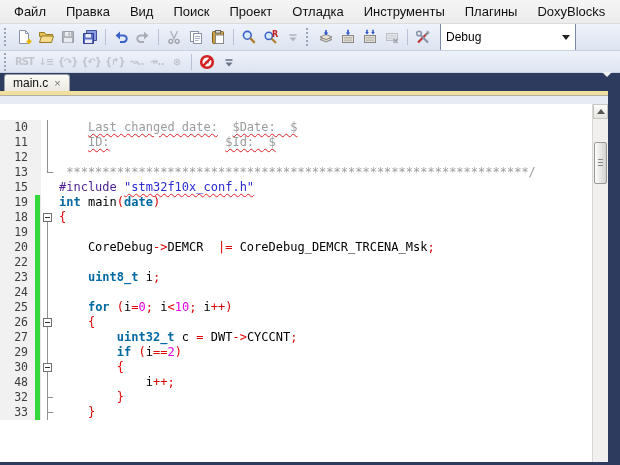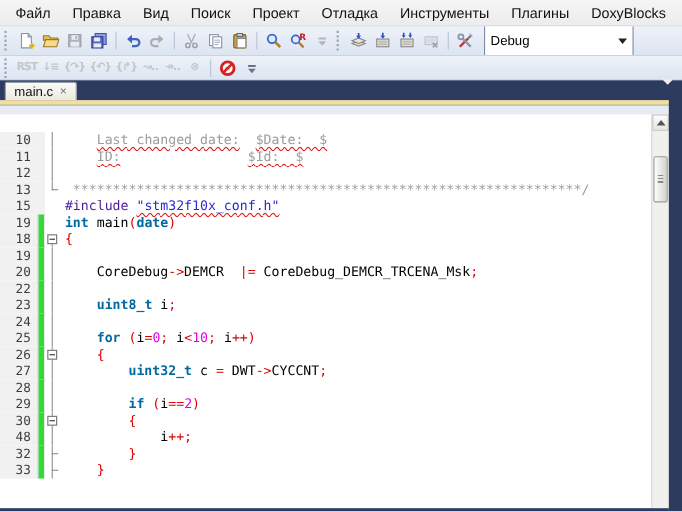--- a/index.html
+++ b/index.html
@@ -287,21 +287,20 @@
         <div class="row"><span class="gutter-num">19</span><span class="change-bar on"></span><span class="fold"></span><span class="code"><span class="tk-kw">int</span><span class="tk-id"> main</span><span class="tk-op">(</span><span class="tk-kw">date</span><span class="tk-op">)</span></span></div>
         <div class="row"><span class="gutter-num">18</span><span class="change-bar on"></span><span class="fold fold-boxdown"><span class="fbox"></span></span><span class="code"><span class="tk-op">{</span></span></div>
         <div class="row"><span class="gutter-num">19</span><span class="change-bar on"></span><span class="fold fold-line"></span><span class="code"></span></div>
         <div class="row"><span class="gutter-num">20</span><span class="change-bar on"></span><span class="fold fold-line"></span><span class="code"><span class="tk-id">    CoreDebug</span><span class="tk-op">-&gt;</span><span class="tk-id">DEMCR  </span><span class="tk-op">|=</span><span class="tk-id"> CoreDebug_DEMCR_TRCENA_Msk</span><span class="tk-op">;</span></span></div>
         <div class="row"><span class="gutter-num">22</span><span class="change-bar on"></span><span class="fold fold-line"></span><span class="code"></span></div>
         <div class="row"><span class="gutter-num">23</span><span class="change-bar on"></span><span class="fold fold-line"></span><span class="code"><span class="tk-id">    </span><span class="tk-kw">uint8_t</span><span class="tk-id"> i</span><span class="tk-op">;</span></span></div>
         <div class="row"><span class="gutter-num">24</span><span class="change-bar on"></span><span class="fold fold-line"></span><span class="code"></span></div>
         <div class="row"><span class="gutter-num">25</span><span class="change-bar on"></span><span class="fold fold-line"></span><span class="code"><span class="tk-id">    </span><span class="tk-kw">for</span><span class="tk-id"> </span><span class="tk-op">(</span><span class="tk-id">i</span><span class="tk-op">=</span><span class="tk-num">0</span><span class="tk-op">;</span><span class="tk-id"> i</span><span class="tk-op">&lt;</span><span class="tk-num">10</span><span class="tk-op">;</span><span class="tk-id"> i</span><span class="tk-op">++</span><span class="tk-op">)</span></span></div>
         <div class="row"><span class="gutter-num">26</span><span class="change-bar on"></span><span class="fold fold-box"><span class="fbox"></span></span><span class="code"><span class="tk-id">    </span><span class="tk-op">{</span></span></div>
         <div class="row"><span class="gutter-num">27</span><span class="change-bar on"></span><span class="fold fold-line"></span><span class="code"><span class="tk-id">        </span><span class="tk-kw">uint32_t</span><span class="tk-id"> c </span><span class="tk-op">=</span><span class="tk-id"> DWT</span><span class="tk-op">-&gt;</span><span class="tk-id">CYCCNT</span><span class="tk-op">;</span></span></div>
-        <div class="row"><span class="gutter-num">28</span><span class="change-bar on"></span><span class="fold fold-line"></span><span class="code"></span></div>
         <div class="row"><span class="gutter-num">29</span><span class="change-bar on"></span><span class="fold fold-line"></span><span class="code"><span class="tk-id">        </span><span class="tk-kw">if</span><span class="tk-id"> </span><span class="tk-op">(</span><span class="tk-id">i</span><span class="tk-op">==</span><span class="tk-num">2</span><span class="tk-op">)</span></span></div>
         <div class="row"><span class="gutter-num">30</span><span class="change-bar on"></span><span class="fold fold-box"><span class="fbox"></span></span><span class="code"><span class="tk-id">        </span><span class="tk-op">{</span></span></div>
         <div class="row"><span class="gutter-num">48</span><span class="change-bar on"></span><span class="fold fold-line"></span><span class="code"><span class="tk-id">            i</span><span class="tk-op">++</span><span class="tk-op">;</span></span></div>
         <div class="row"><span class="gutter-num">32</span><span class="change-bar on"></span><span class="fold fold-tee"></span><span class="code"><span class="tk-id">        </span><span class="tk-op">}</span></span></div>
         <div class="row"><span class="gutter-num">33</span><span class="change-bar on"></span><span class="fold fold-tee"></span><span class="code"><span class="tk-id">    </span><span class="tk-op">}</span></span></div>
       </div>
     <div class="vscroll">
       <div class="sc-up">
           <span class="tri"></span>
         </div>

